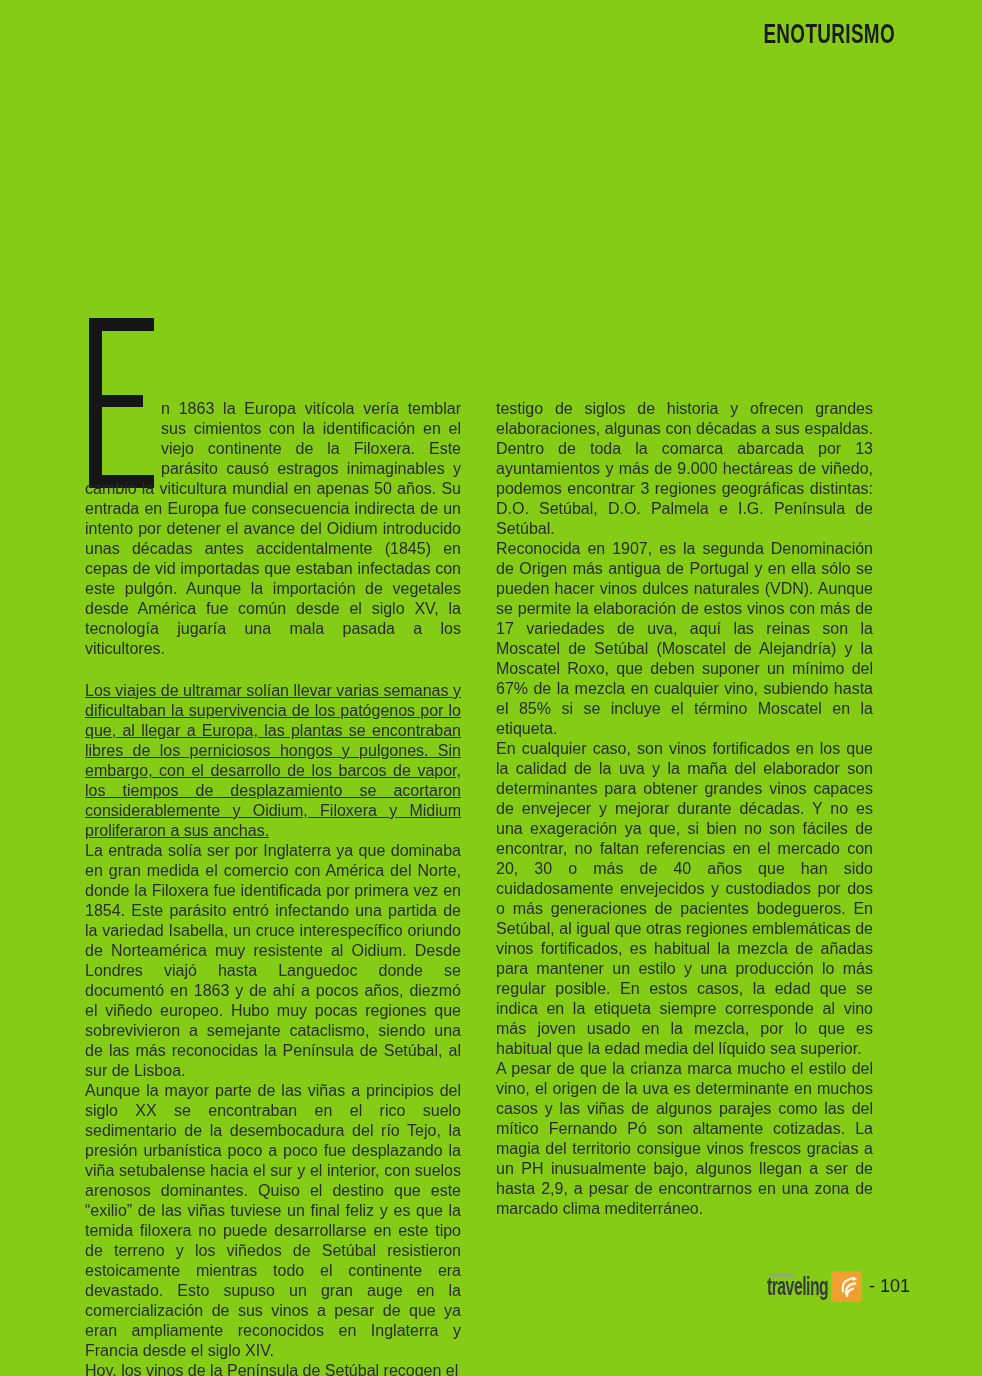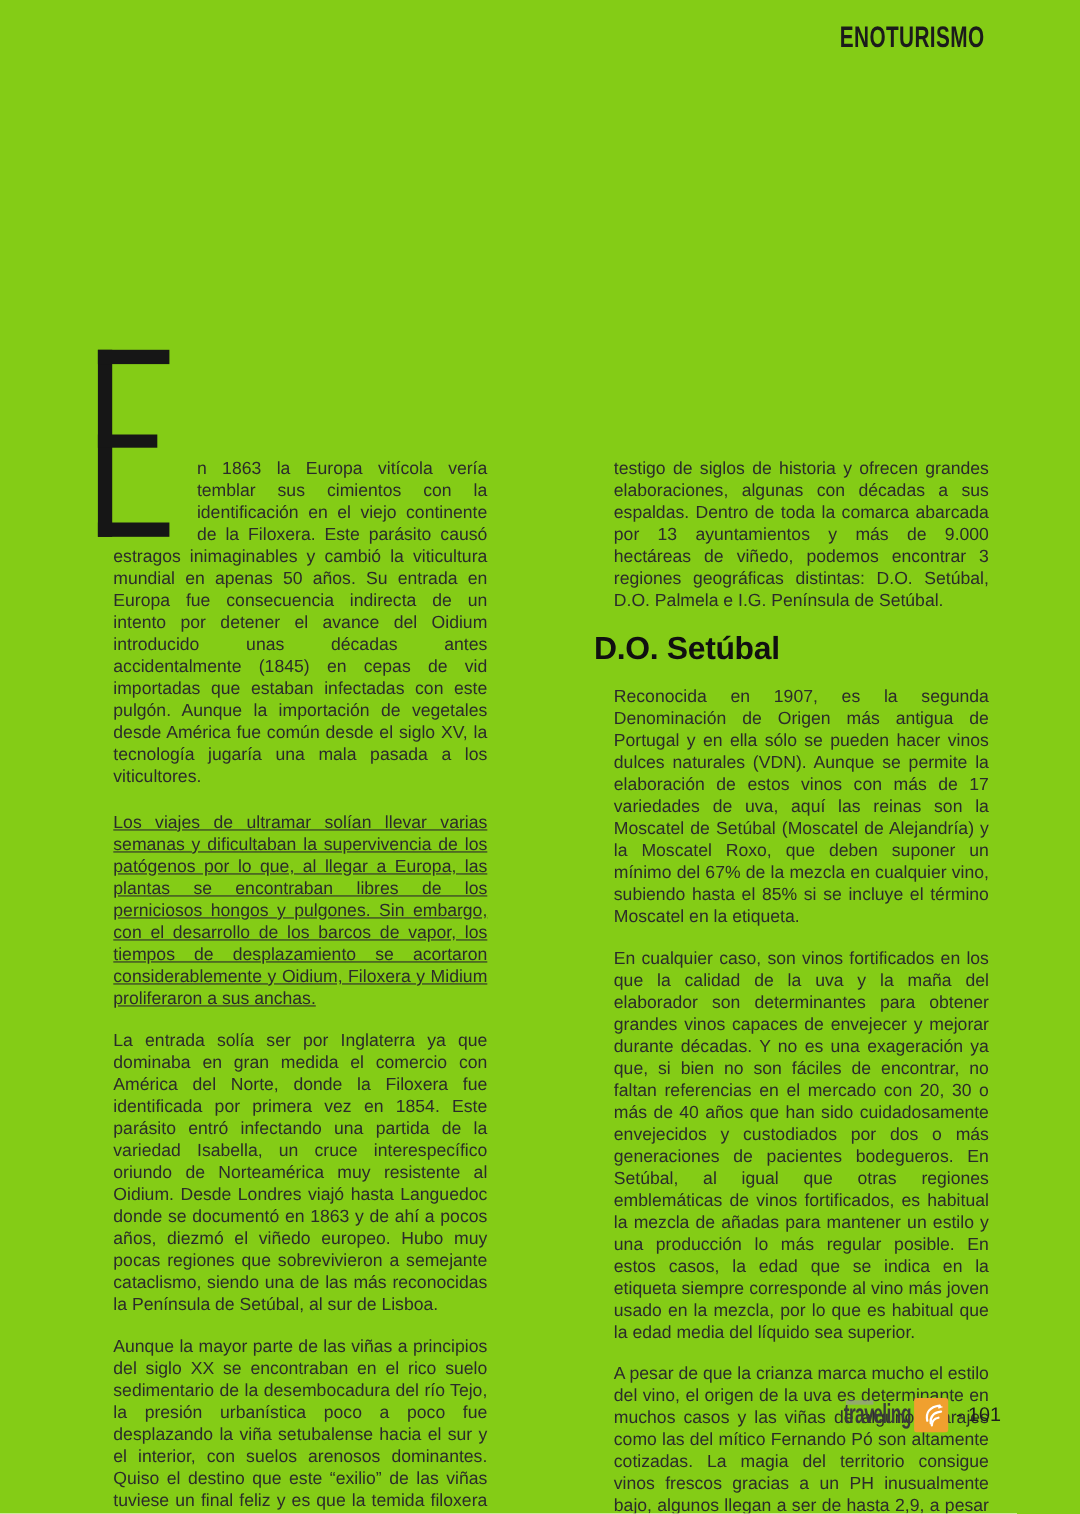--- a/index.html
+++ b/index.html
@@ -25,22 +25,22 @@
   .e-mid  { left:0; top:77px; width:54px; height:12px; }
   .e-bot  { left:0; bottom:0; width:65px; height:13px; }
 
   
   .col {
     position:absolute; top:399px;
     font-size:16px; line-height:20px; color:#2b2b2b;
     text-align:justify;
   }
   .col-left  { left:85px;  width:376px; }
-  .col-right { left:540px; width:377px; }
-  .para { margin:18px; }
+  .col-right { left:496px; width:377px; }
+  .para { margin:0; }
   .para.gap { margin-top:22px;text-decoration:underline; }
   .dropcap-spacer { float:left; width:76px; height:80px; }
 
   .heading {
     margin:14px 0 3px 0; font-size:29px; line-height:31px;
     font-weight:bold; color:#101010; letter-spacing:-0.3px;
   }
 
   
   .footer { position:absolute; top:1270px; left:767px; height:32px; display:flex; align-items:center; }
@@ -75,21 +75,20 @@
   <div class="col col-left">
     <p class="para"><span class="dropcap-spacer"></span><span>n 1863 la Europa vitícola vería temblar sus cimientos con la identificación en el viejo continente de la Filoxera. Este parásito causó estragos inimaginables y cambió la viticultura mundial en apenas 50 años. Su entrada en Europa fue consecuencia indirecta de un intento por detener el avance del Oidium introducido unas décadas antes accidentalmente (1845) en cepas de vid importadas que estaban infectadas con este pulgón. Aunque la importación de vegetales desde América fue común desde el siglo XV, la tecnología jugaría una mala pasada a los viticultores.</span></p>
     <p class="para gap">Los viajes de ultramar solían llevar varias semanas y dificultaban la supervivencia de los patógenos por lo que, al llegar a Europa, las plantas se encontraban libres de los perniciosos hongos y pulgones. Sin embargo, con el desarrollo de los barcos de vapor, los tiempos de desplazamiento se acortaron considerablemente y Oidium, Filoxera y Midium proliferaron a sus anchas.</p>
     <p class="para">La entrada solía ser por Inglaterra ya que dominaba en gran medida el comercio con América del Norte, donde la Filoxera fue identificada por primera vez en 1854. Este parásito entró infectando una partida de la variedad Isabella, un cruce interespecífico oriundo de Norteamérica muy resistente al Oidium. Desde Londres viajó hasta Languedoc donde se documentó en 1863 y de ahí a pocos años, diezmó el viñedo europeo. Hubo muy pocas regiones que sobrevivieron a semejante cataclismo, siendo una de las más reconocidas la Península de Setúbal, al sur de Lisboa.</p>
     <p class="para">Aunque la mayor parte de las viñas a principios del siglo XX se encontraban en el rico suelo sedimentario de la desembocadura del río Tejo, la presión urbanística poco a poco fue desplazando la viña setubalense hacia el sur y el interior, con suelos arenosos dominantes. Quiso el destino que este “exilio” de las viñas tuviese un final feliz y es que la temida filoxera no puede desarrollarse en este tipo de terreno y los viñedos de Setúbal resistieron estoicamente mientras todo el continente era devastado. Esto supuso un gran auge en la comercialización de sus vinos a pesar de que ya eran ampliamente reconocidos en Inglaterra y Francia desde el siglo XIV.</p>
     <p class="para">Hoy, los vinos de la Península de Setúbal recogen el</p>
   </div>
 
   <div class="col col-right">
     <p class="para">testigo de siglos de historia y ofrecen grandes elaboraciones, algunas con décadas a sus espaldas. Dentro de toda la comarca abarcada por 13 ayuntamientos y más de 9.000 hectáreas de viñedo, podemos encontrar 3 regiones geográficas distintas: D.O. Setúbal, D.O. Palmela e I.G. Península de Setúbal.</p>
-    <h2 class="heading">D.O. Setúbal</h2>
     <p class="para">Reconocida en 1907, es la segunda Denominación de Origen más antigua de Portugal y en ella sólo se pueden hacer vinos dulces naturales (VDN). Aunque se permite la elaboración de estos vinos con más de 17 variedades de uva, aquí las reinas son la Moscatel de Setúbal (Moscatel de Alejandría) y la Moscatel Roxo, que deben suponer un mínimo del 67% de la mezcla en cualquier vino, subiendo hasta el 85% si se incluye el término Moscatel en la etiqueta.</p>
     <p class="para">En cualquier caso, son vinos fortificados en los que la calidad de la uva y la maña del elaborador son determinantes para obtener grandes vinos capaces de envejecer y mejorar durante décadas. Y no es una exageración ya que, si bien no son fáciles de encontrar, no faltan referencias en el mercado con 20, 30 o más de 40 años que han sido cuidadosamente envejecidos y custodiados por dos o más generaciones de pacientes bodegueros. En Setúbal, al igual que otras regiones emblemáticas de vinos fortificados, es habitual la mezcla de añadas para mantener un estilo y una producción lo más regular posible. En estos casos, la edad que se indica en la etiqueta siempre corresponde al vino más joven usado en la mezcla, por lo que es habitual que la edad media del líquido sea superior.</p>
     <p class="para">A pesar de que la crianza marca mucho el estilo del vino, el origen de la uva es determinante en muchos casos y las viñas de algunos parajes como las del mítico Fernando Pó son altamente cotizadas. La magia del territorio consigue vinos frescos gracias a un PH inusualmente bajo, algunos llegan a ser de hasta 2,9, a pesar de encontrarnos en una zona de marcado clima mediterráneo.</p>
   </div>
 
   <div class="footer">
     <div class="logo">
       <span class="logo-tiny"></span>
       <span class="logo-text">traveling</span>
     </div>

